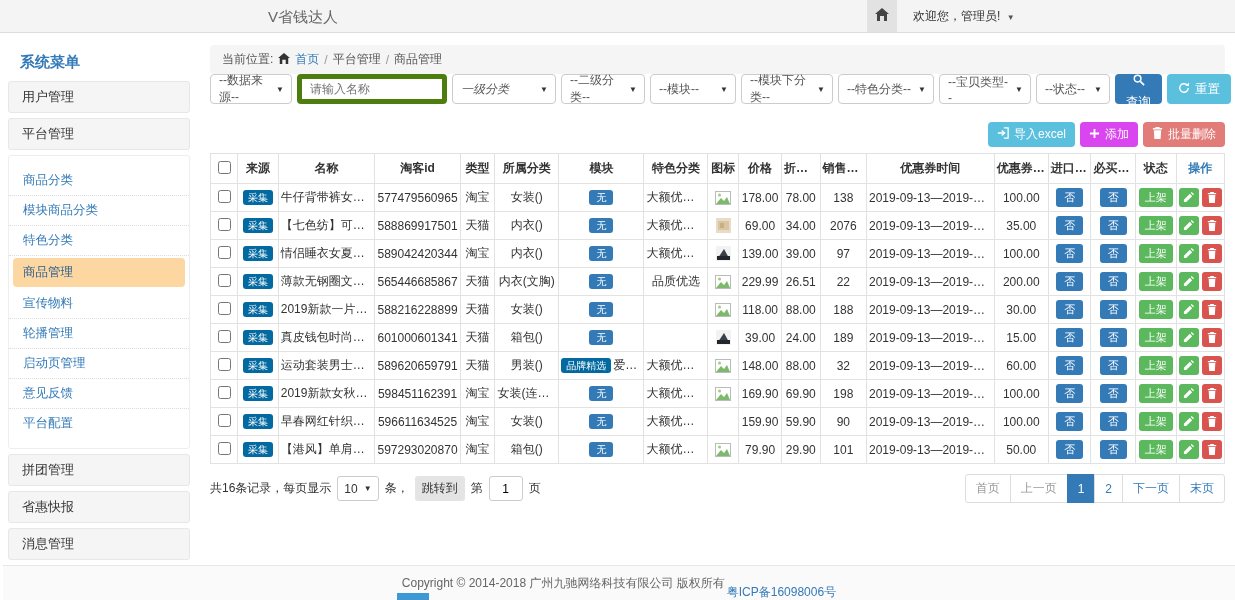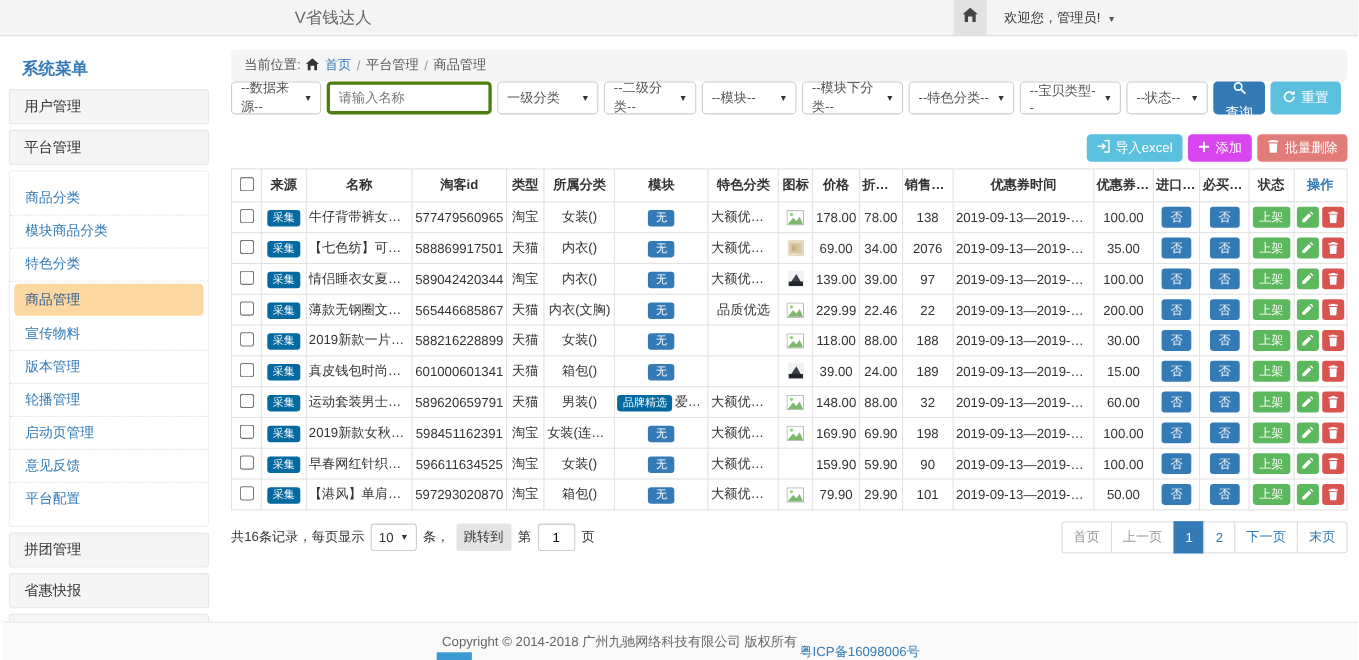--- a/index.html
+++ b/index.html
@@ -32,21 +32,21 @@
   .breadcrumb { background:#f5f5f5; border-radius:4px; padding:6px 12px; font-size:12px; color:#555;
                 display:flex; align-items:center; gap:5px; }
   .breadcrumb .link { color:#337ab7; cursor:pointer; }
   .breadcrumb .sep { color:#999; }
 
   
   .filter-row { display:flex; gap:5px; align-items:center; }
   .fselect { height:30px; border:1px solid #ccc; border-radius:4px; background:#fff; display:flex; align-items:center;
              justify-content:space-between; padding:0 7px 0 8px; font-size:12px; color:#555; cursor:pointer; flex:none; }
   .fselect .caret { font-size:8px; color:#333; margin-left:5px; }
-  .name-input { height:30px; width:150px; border:3px solid #4d7c0f; border-radius:4px; padding:0 8px; font-size:12px; color:#555; }
+  .name-input { height:30px; width:150px; border:5px solid #4d7c0f; border-radius:4px; padding:0 8px; font-size:12px; color:#555; }
   .btn { height:30px; border:none; border-radius:4px; color:#fff; font-size:12.5px; display:inline-flex;
          align-items:center; gap:5px; padding:0 11px; cursor:pointer; flex:none; }
   .btn-primary { background:#337ab7;flex-direction:column; }
   .btn-info { background:#5bc0de; }
   .btn-success { background:#d946ef; }
   .btn-danger-soft { background:#e27c79; }
 
   
   .toolbar { margin-top:18px; display:flex; justify-content:flex-end; gap:5px; }
   .toolbar .btn { height:25px; font-size:12px; padding:0 9px; }
@@ -118,21 +118,20 @@
       <div class="side-title">系统菜单</div>
       <div id="sidebar-list">
           <div class="side-group">用户管理</div>
           <div class="side-group">平台管理</div>
           <div class="side-subwrap">
             <div class="side-sub">商品分类</div>
             <div class="side-sub">模块商品分类</div>
             <div class="side-sub">特色分类</div>
             <div class="side-sub active">商品管理</div>
             <div class="side-sub">宣传物料</div>
-            <div class="side-sub">版本管理</div>
             <div class="side-sub">轮播管理</div>
             <div class="side-sub">启动页管理</div>
             <div class="side-sub">意见反馈</div>
             <div class="side-sub">平台配置</div>
           </div>
           <div class="side-group">拼团管理</div>
           <div class="side-group">省惠快报</div>
           <div class="side-group">消息管理</div>
           <div class="side-group">订单管理</div>
         </div>
@@ -153,21 +152,21 @@
         <span class="sep">/</span>
         <span>商品管理</span>
       </div>
 
       <div class="filter-row">
         <span id="fsel-a" style="display:contents"><div class="fselect" style="width: 82px;">
               <span>--数据来源--</span>
               <span class="caret">▼</span>
             </div></span>
         <input class="name-input" type="text" placeholder="请输入名称" style="">
-        <span id="fsel-b" style="display:contents"><div class="fselect" style="width: 92px;">
+        <span id="fsel-b" style="display:contents"><div class="fselect" style="width: 104px; font-style: italic;">
               <span>一级分类</span>
               <span class="caret">▼</span>
             </div><div class="fselect" style="width: 84px;">
               <span>--二级分类--</span>
               <span class="caret">▼</span>
             </div><div class="fselect" style="width: 86px;">
               <span>--模块--</span>
               <span class="caret">▼</span>
             </div><div class="fselect" style="width: 92px;">
               <span>--模块下分类--</span>
@@ -386,21 +385,21 @@
               <td><span class="badge-b">无</span></td>
               <td>品质优选</td>
               <td><span class="thumb">
                   <svg width="16" height="14" viewBox="0 0 16 14">
                     <rect x="0.5" y="0.5" width="15" height="13" fill="#fff" stroke="#bbb"></rect>
                     <circle cx="4.5" cy="4" r="1.5" fill="#9ad07a"></circle>
                     <path d="M1 13 6 7l3 3 3-4 3 7z" fill="#7cb96a"></path>
                   </svg>
                 </span></td>
               <td>229.99</td>
-              <td>22.46</td>
+              <td>26.51</td>
               <td>22</td>
               <td>2019-09-13—2019-09-17</td>
               <td>200.00</td>
               <td><button class="tbtn tbtn-b">否</button></td>
               <td><button class="tbtn tbtn-b">否</button></td>
               <td><button class="tbtn tbtn-g">上架</button></td>
               <td><button class="ibtn edit">
                   <svg width="11" height="11" viewBox="0 0 12 12">
                     <path fill="#fff" d="M1 8.5 7.5 2l2.5 2.5L3.5 11H1zM8.5 1l1-1L12 2.5l-1 1z"></path>
                   </svg>

